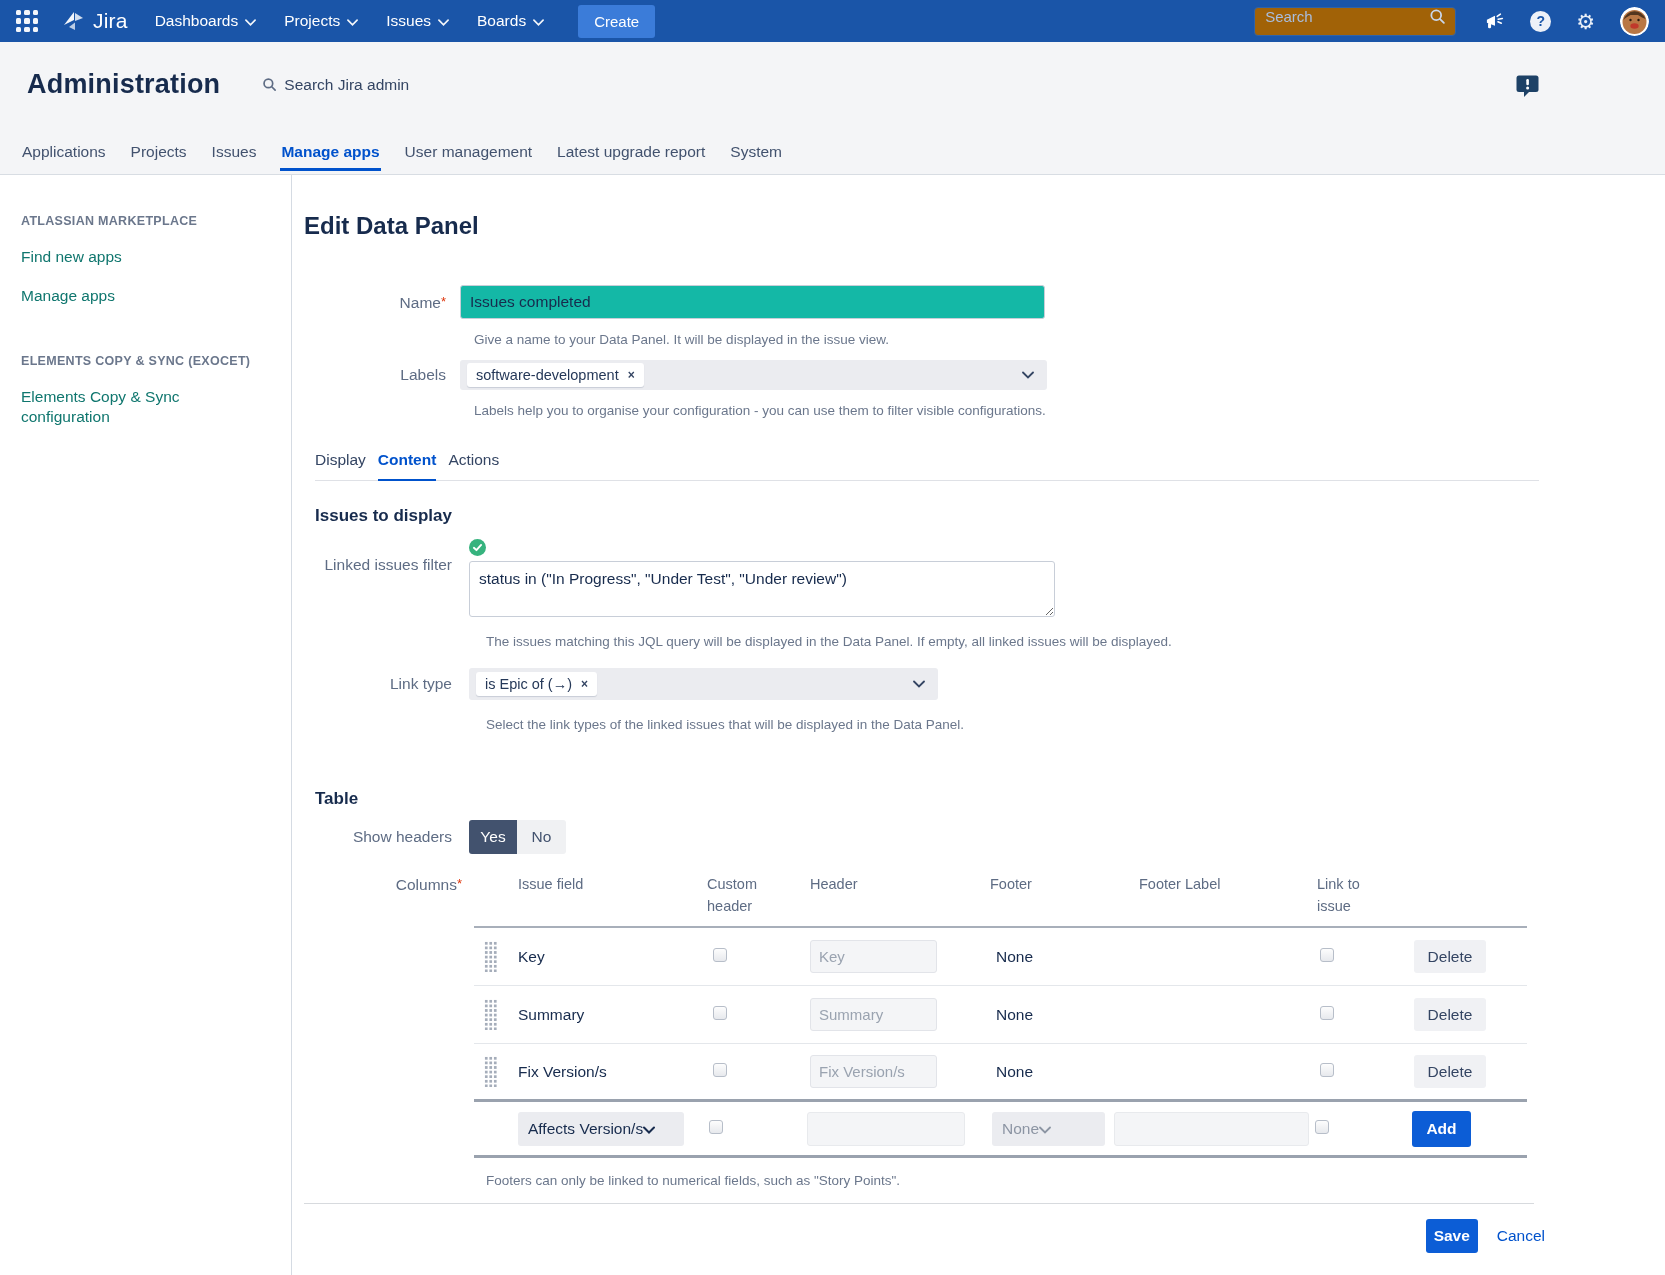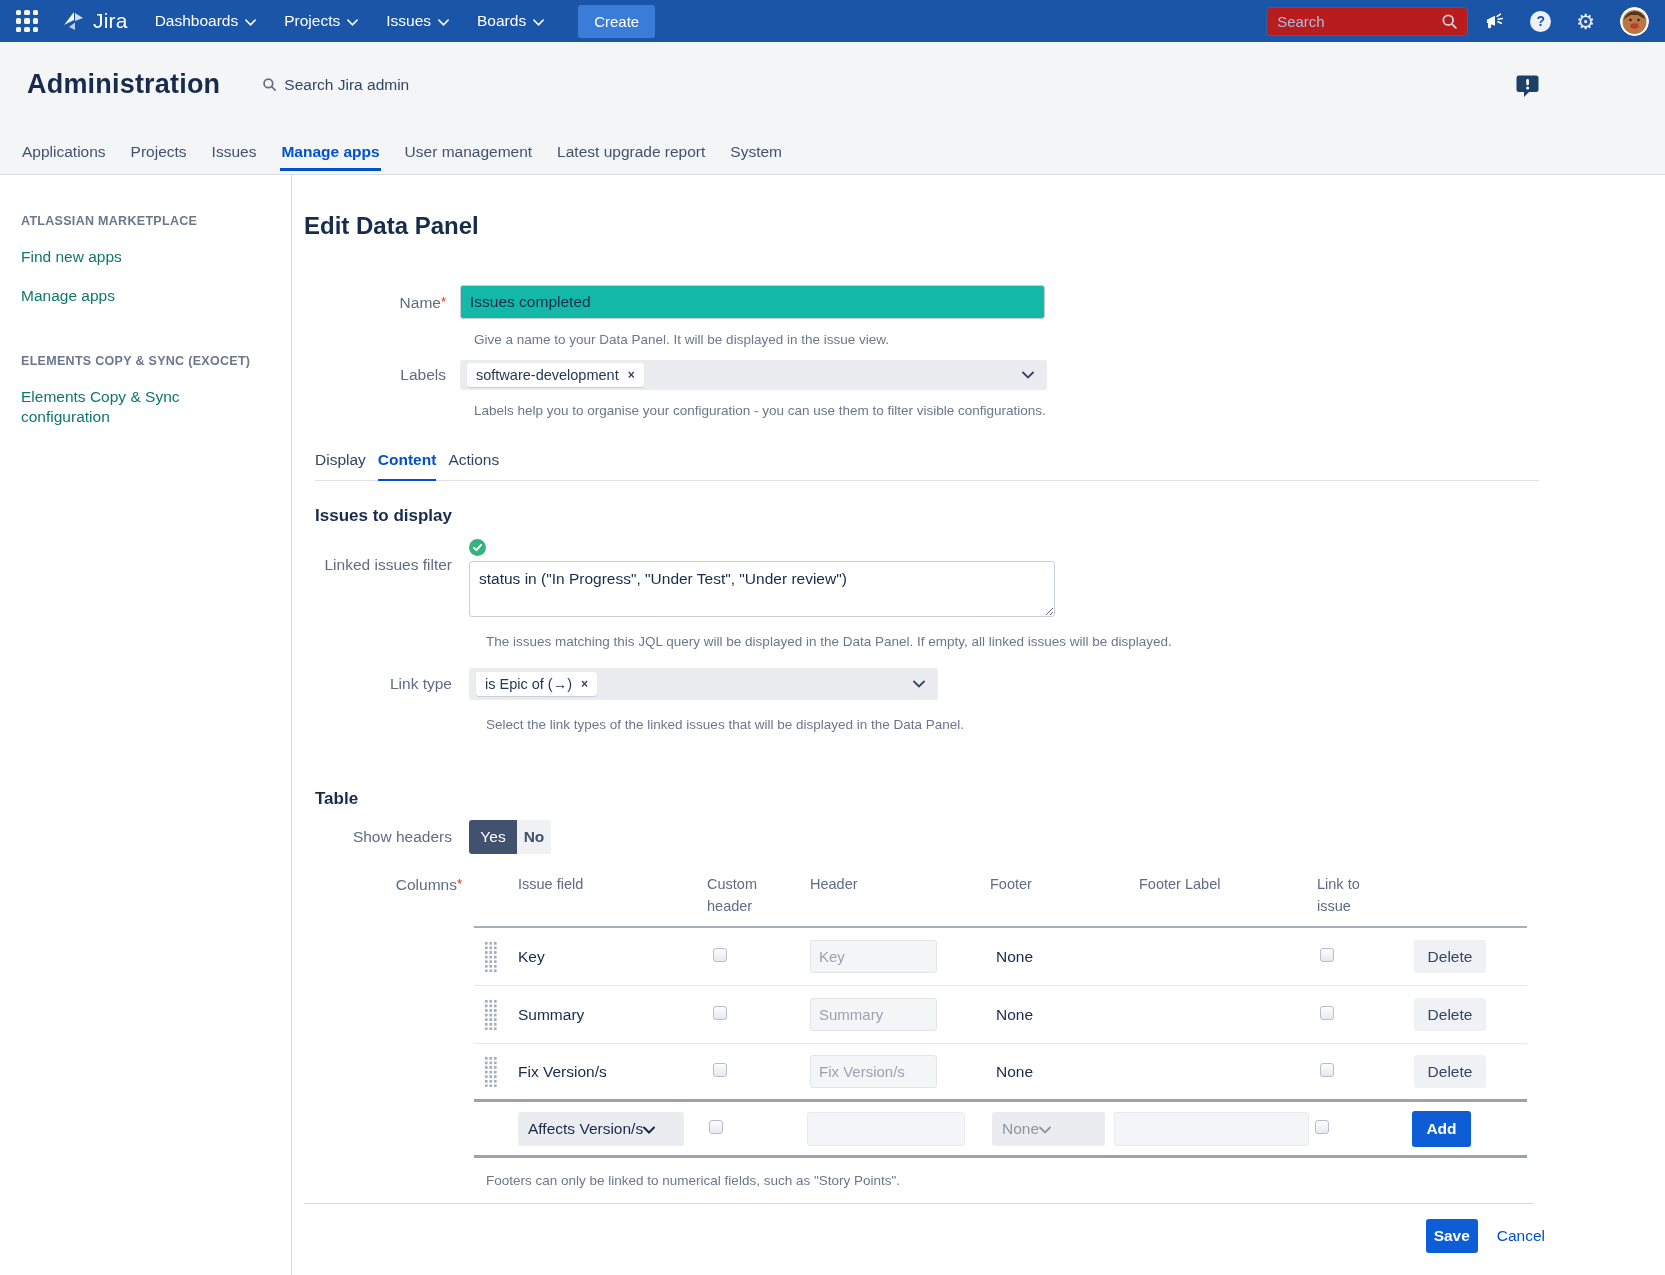--- a/index.html
+++ b/index.html
@@ -10,21 +10,21 @@
   
   .topnav { display:flex; align-items:center; height:42px; background:#1A55A8; padding:0 14px 0 16px; }
   .appgrid { width:22px; height:22px; display:grid; grid-template-columns:repeat(3,1fr); gap:3px; margin-right:22px; cursor:pointer; flex:none; }
   .appgrid i { background:#fff; border-radius:1.5px; opacity:.95; }
   .brand { display:flex; align-items:center; gap:7px; margin-right:27px; cursor:pointer; }
   .brand-word { color:#fff; font-size:21px; font-weight:500; letter-spacing:.2px; }
   .navitem { color:#fff; font-size:15.5px; margin-right:28px; display:flex; align-items:center; gap:7px; cursor:pointer; }
   .navitem .chev { opacity:.95; }
   .create-btn { background:#3B7CD9; color:#fff; font-size:15px; font-weight:500; padding:8px 16px; border:none; border-radius:3px; margin-left:6px; cursor:pointer; }
   .nav-spacer { flex:1; }
-  .nav-search { width:202px; height:29px; background:#b91c1c; border:1px solid #2F62A8; border-radius:4px; display:flex; align-items:center; padding:0 9px 0 10px; margin-right:16px; }
+  .nav-search { width:202px; height:29px; background:#a16207; border:1px solid #2F62A8; border-radius:4px; display:flex; align-items:flex-start; padding:0 9px 0 10px; margin-right:28px; }
   .nav-search input { background:transparent; border:none; outline:none; color:#fff; font-size:15px; flex:1; width:100px; font-family:inherit; }
   .nav-search input::placeholder { color:#A9BEDF; }
   .nav-ic { color:#EAF0F8; margin-right:25px; display:flex; align-items:center; cursor:pointer; }
   .help-badge { width:21px; height:21px; border-radius:50%; background:#EDF1F8; color:#1A55A8; font-weight:700; font-size:14px; display:flex; align-items:center; justify-content:center; }
   .gear { font-size:21px; line-height:21px; }
   .avatar { width:29px; height:29px; border-radius:50%; overflow:hidden; flex:none; cursor:pointer; margin-right:2px; }
 
   
   .band { background:#F4F5F7; border-bottom:1px solid #D8DDE3; height:133px; padding:27px 0 0 21px; position:relative; }
   .band-top { display:flex; align-items:center; padding-left:6px; }
@@ -70,21 +70,21 @@
   .jql { display:block; width:586px; height:56px; margin-top:5px; border:1px solid #C8CED8; border-radius:3px; padding:8px 9px; font-size:15.5px; color:#172B4D; font-family:inherit; resize:both; background:#fff; }
   .help.ml2 { margin-left:183px; margin-top:17px; }
   .link-row { margin-top:19px; } .link-row .flabel { padding-top:7px; }
   .link-select { width:469px; height:32px; }
 
   .table-h { margin-top:57px; }
   .sh-row { margin-top:11px; } .sh-row .flabel { padding-top:8px; }
   .toggle { display:flex; }
   .tbtn { height:34px; display:flex; align-items:center; justify-content:center; font-size:15.5px; cursor:pointer; }
   .tbtn.yes { width:48px; background:#42526E; color:#fff; border-radius:3px 0 0 3px; }
-  .tbtn.no { width:34px; background:#F0F1F3; color:#42526E; border-radius:0 3px 3px 0;font-weight:bold; }
+  .tbtn.no { width:49px; background:#F0F1F3; color:#42526E; border-radius:0 3px 3px 0; }
 
   .cols-row { margin-top:19px; }
   .col-label { width:171px; flex:none; text-align:right; padding-right:12px; padding-top:3px; font-size:15.5px; color:#5E6C84; }
   .cols-table { width:1053px; }
   .tgrid { display:grid; grid-template-columns:44px 176px 100px 180px 150px 180px 80px 143px; align-items:center; }
   .thead { border-bottom:2px solid #A8AFBA; padding-bottom:9px; align-items:start; }
   .th { font-size:14.5px; color:#5E6C84; line-height:22px; }
   .th span { display:inline-block; }
   .pl13 { padding-left:13px; } .pl15 { padding-left:15px; } .pl16 { padding-left:16px; }
   .trow { height:58px; border-bottom:1px solid #E4E7EB; }

